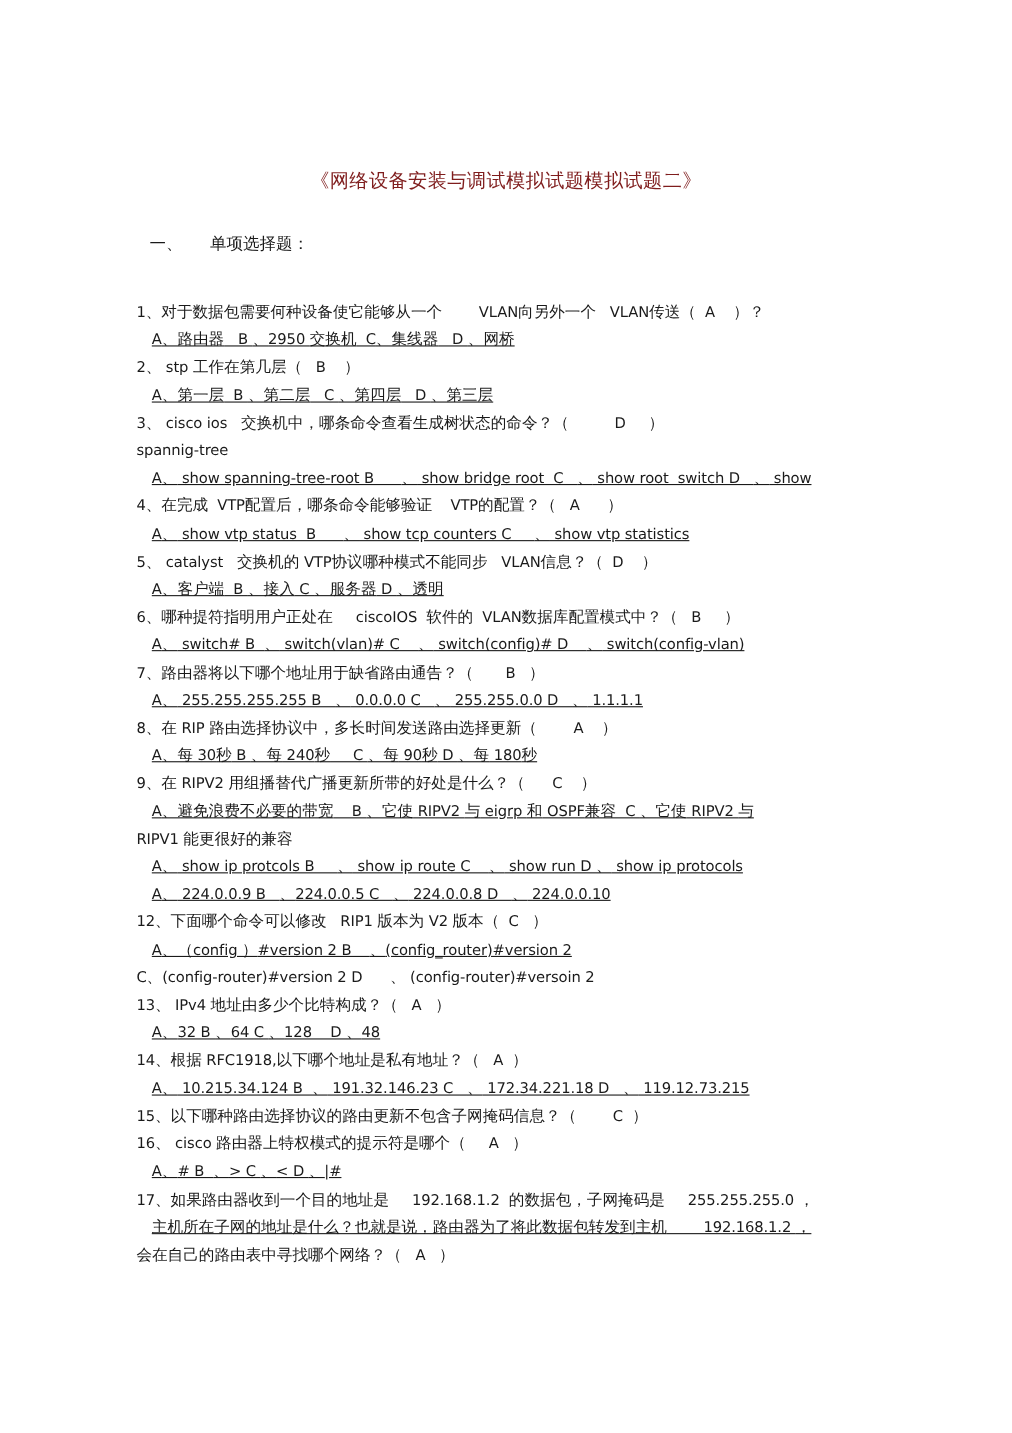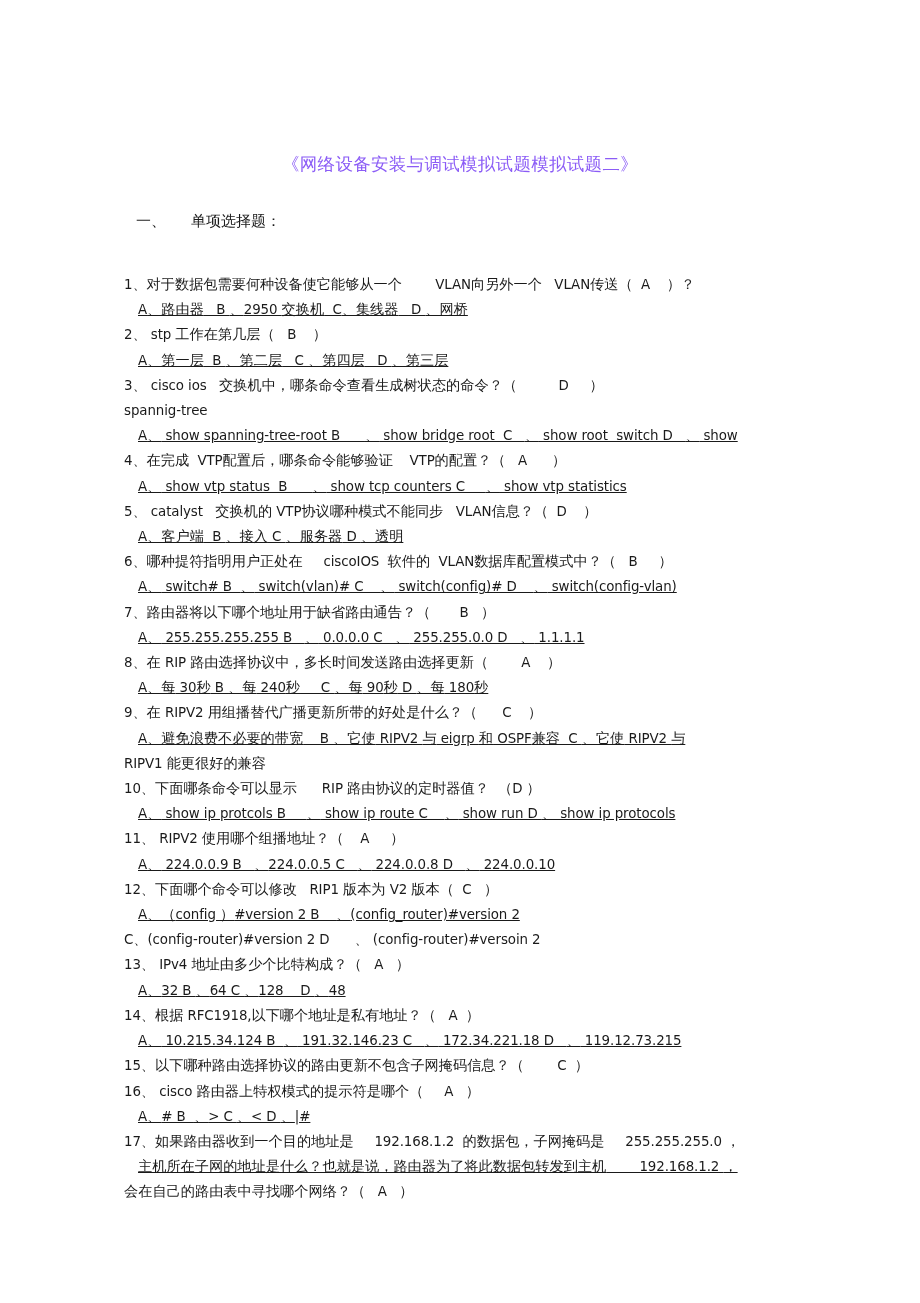--- a/index.html
+++ b/index.html
@@ -29,21 +29,21 @@
   .doc-title {
     position: absolute;
     left: 0;
     top: 152px;
     width: 920px;
     text-align: center;
     font-family: "DejaVu Serif", "Liberation Serif", serif;
     font-size: 17.5px;
     font-weight: normal;
     letter-spacing: 0.3px;
-    color: #8b5cf6;
+    color: #7f1d1d;
   }
 
   .section-heading {
     position: absolute;
     left: 136px;
     top: 212px;
     font-family: Liberation Sans, sans-serif;
     font-size: 15px;
     color: #1a1a1a;
     white-space: pre;
@@ -103,23 +103,21 @@
       <p class="qline opt"><span class="lat">A</span>、客户端<span class="lat">  B </span>、接入<span class="lat"> C </span>、服务器<span class="lat"> D </span>、透明</p>
       <p class="qline"><span class="lat">6</span>、哪种提符指明用户正处在<span class="lat">     ciscoIOS  </span>软件的<span class="lat">  VLAN</span>数据库配置模式中？（<span class="lat">   B     </span>）</p>
       <p class="qline opt"><span class="lat">A</span>、<span class="lat"> switch# B  </span>、<span class="lat"> switch(vlan)# C    </span>、<span class="lat"> switch(config)# D    </span>、<span class="lat"> switch(config-vlan)</span></p>
       <p class="qline"><span class="lat">7</span>、路由器将以下哪个地址用于缺省路由通告？（<span class="lat">       B   </span>）</p>
       <p class="qline opt"><span class="lat">A</span>、<span class="lat"> 255.255.255.255 B   </span>、<span class="lat"> 0.0.0.0 C   </span>、<span class="lat"> 255.255.0.0 D   </span>、<span class="lat"> 1.1.1.1</span></p>
       <p class="qline"><span class="lat">8</span>、在<span class="lat"> RIP </span>路由选择协议中，多长时间发送路由选择更新（<span class="lat">        A    </span>）</p>
       <p class="qline opt"><span class="lat">A</span>、每<span class="lat"> 30</span>秒<span class="lat"> B </span>、每<span class="lat"> 240</span>秒<span class="lat">     C </span>、每<span class="lat"> 90</span>秒<span class="lat"> D </span>、每<span class="lat"> 180</span>秒</p>
       <p class="qline"><span class="lat">9</span>、在<span class="lat"> RIPV2 </span>用组播替代广播更新所带的好处是什么？（<span class="lat">      C    </span>）</p>
       <p class="qline opt"><span class="lat">A</span>、避免浪费不必要的带宽<span class="lat">    B </span>、它使<span class="lat"> RIPV2 </span>与<span class="lat"> eigrp </span>和<span class="lat"> OSPF</span>兼容<span class="lat">  C </span>、它使<span class="lat"> RIPV2 </span>与</p>
       <p class="qline"><span class="lat">RIPV1 </span>能更很好的兼容</p>
-      <p class="qline"><span class="lat">10</span>、下面哪条命令可以显示<span class="lat">      RIP </span>路由协议的定时器值？  （<span class="lat">D </span>）</p>
       <p class="qline opt"><span class="lat">A</span>、<span class="lat"> show ip protcols B     </span>、<span class="lat"> show ip route C    </span>、<span class="lat"> show run D </span>、<span class="lat"> show ip protocols</span></p>
-      <p class="qline"><span class="lat">11</span>、<span class="lat"> RIPV2 </span>使用哪个组播地址？（<span class="lat">    A     </span>）</p>
       <p class="qline opt"><span class="lat">A</span>、<span class="lat"> 224.0.0.9 B   </span>、<span class="lat">224.0.0.5 C   </span>、<span class="lat"> 224.0.0.8 D   </span>、<span class="lat"> 224.0.0.10</span></p>
       <p class="qline"><span class="lat">12</span>、下面哪个命令可以修改<span class="lat">   RIP1 </span>版本为<span class="lat"> V2 </span>版本（<span class="lat">  C   </span>）</p>
       <p class="qline opt"><span class="lat">A</span>、（<span class="lat">config </span>）<span class="lat">#version 2 B    </span>、<span class="lat">(config_router)#version 2</span></p>
       <p class="qline"><span class="lat">C</span>、<span class="lat">(config-router)#version 2 D      </span>、<span class="lat"> (config-router)#versoin 2</span></p>
       <p class="qline"><span class="lat">13</span>、<span class="lat"> IPv4 </span>地址由多少个比特构成？（<span class="lat">   A   </span>）</p>
       <p class="qline opt"><span class="lat">A</span>、<span class="lat">32 B </span>、<span class="lat">64 C </span>、<span class="lat">128    D </span>、<span class="lat">48</span></p>
       <p class="qline"><span class="lat">14</span>、根据<span class="lat"> RFC1918,</span>以下哪个地址是私有地址？（<span class="lat">   A  </span>）</p>
       <p class="qline opt"><span class="lat">A</span>、<span class="lat"> 10.215.34.124 B  </span>、<span class="lat"> 191.32.146.23 C   </span>、<span class="lat"> 172.34.221.18 D   </span>、<span class="lat"> 119.12.73.215</span></p>
       <p class="qline"><span class="lat">15</span>、以下哪种路由选择协议的路由更新不包含子网掩码信息？（<span class="lat">        C  </span>）</p>
       <p class="qline"><span class="lat">16</span>、<span class="lat"> cisco </span>路由器上特权模式的提示符是哪个（<span class="lat">     A   </span>）</p>

